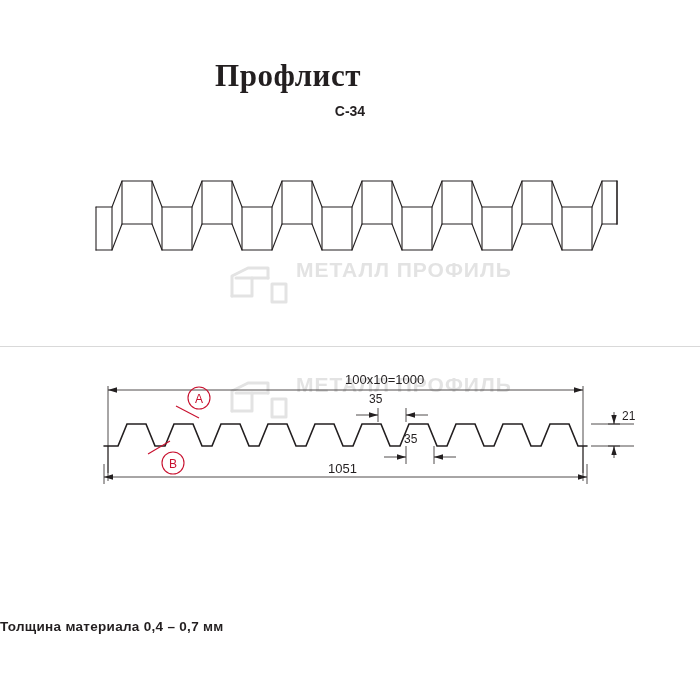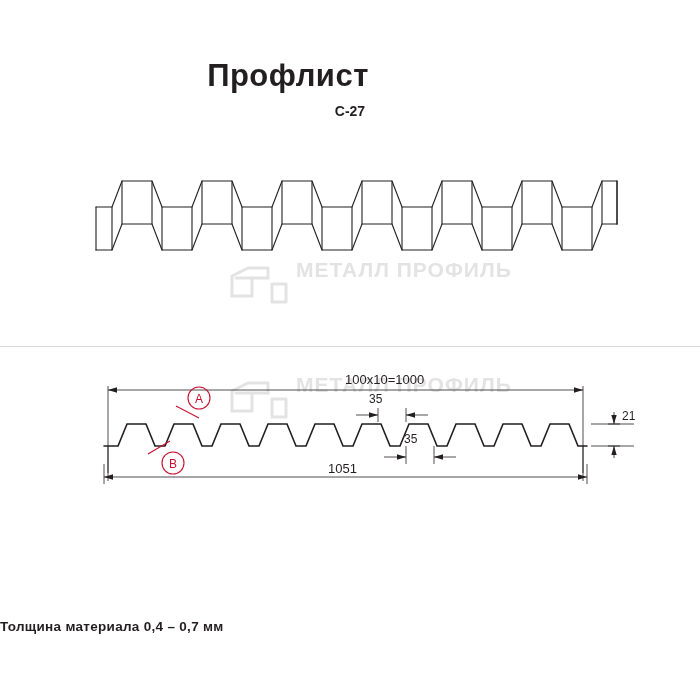--- a/index.html
+++ b/index.html
@@ -22,20 +22,21 @@
   .title {
     position: absolute;
     top: 58px;
     left: 0;
     width: 576px;
     text-align: center;
     font-size: 31px;
     font-weight: bold;
     letter-spacing: 0.5px;
     color: #231f20;
+    font-family: Liberation Serif, serif;
   }
   .subtitle {
     position: absolute;
     top: 103px;
     left: 0;
     width: 700px;
     text-align: center;
     font-size: 14px;
     font-weight: bold;
     color: #231f20;
@@ -88,21 +89,21 @@
     height: 1px;
     background: #d9d9d9;
   }
 </style>
 </head>
 <body>
 
 <div class="page">
 
   <div class="title">Профлист</div>
-  <div class="subtitle">С-27</div>
+  <div class="subtitle">С-34</div>
 
   <svg class="svg-layer" width="700" height="346" viewBox="0 0 700 346">
     <g fill="none" stroke="#231f20" stroke-width="1.1" stroke-linejoin="round" stroke-linecap="round">
 
       <path d="M96,250 L112,250 L122,224 L152,224 L162,250 L192,250 L202,224 L232,224 L242,250 L272,250 L282,224 L312,224 L322,250 L352,250 L362,224 L392,224 L402,250 L432,250 L442,224 L472,224 L482,250 L512,250 L522,224 L552,224 L562,250 L592,250 L602,224 L617,224"></path>
 
       <path d="M96,207 L112,207 L122,181 L152,181 L162,207 L192,207 L202,181 L232,181 L242,207 L272,207 L282,181 L312,181 L322,207 L352,207 L362,181 L392,181 L402,207 L432,207 L442,181 L472,181 L482,207 L512,207 L522,181 L552,181 L562,207 L592,207 L602,181 L617,181"></path>
 
       <path d="M96,250 L96,207"></path>
       <path d="M112,250 L112,207"></path>

